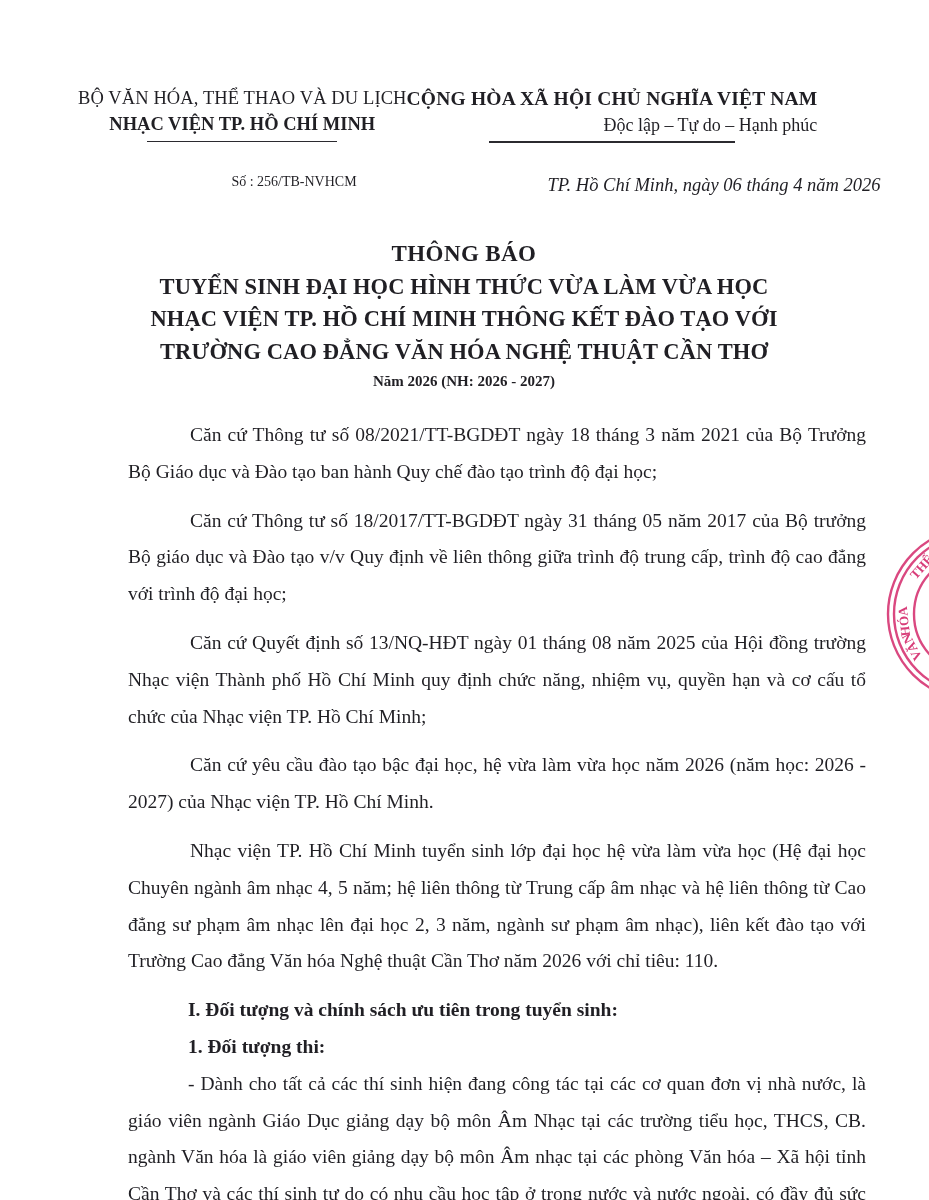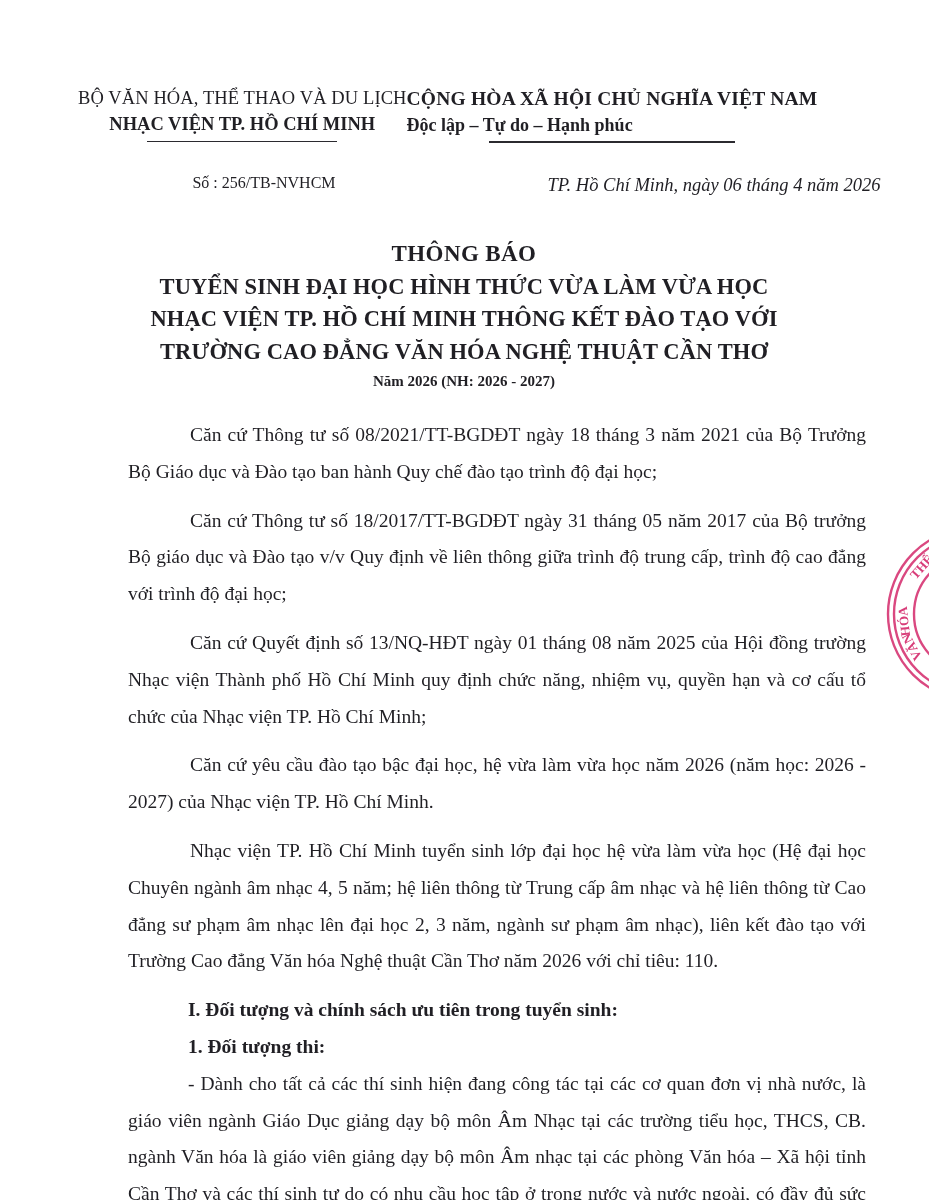--- a/index.html
+++ b/index.html
@@ -34,21 +34,21 @@
     display: flex;
     align-items: flex-start;
   }
   .header-left {
     width: 400px;
     margin-left: 78px;
     text-align: center;
   }
   .header-right {
     width: 430px;
-    text-align: left;
+    text-align: right;
   }
   .org-line1 {
     font-size: 18.5px;
     letter-spacing: 0.1px;
     line-height: 1.35;
     white-space: nowrap;
   }
   .org-line2 {
     font-weight: bold;
     font-size: 18.5px;
@@ -62,39 +62,39 @@
     margin: 3px auto 0 auto;
   }
   .nation-line1 {
     font-weight: bold;
     font-size: 19.5px;
     letter-spacing: 0.2px;
     line-height: 1.35;
     white-space: nowrap;
   }
   .nation-line2 {
-    font-weight: bold;
+    font-weight: normal;
     font-size: 18px;
     line-height: 1.5;
     white-space: nowrap;
   }
   .rule-nation {
     width: 246px;
     height: 1.8px;
     background: #2b2a2f;
     margin: 2px auto 0 auto;
   }
 
   .doc-number {
     position: absolute;
     top: 174px;
-    left: 64px;
+    left: 94px;
     width: 400px;
     text-align: center;
-    font-size: 16px;
+    font-size: 14px;
     white-space: nowrap;
   }
   .doc-place-date {
     position: absolute;
     top: 175px;
     left: 499px;
     width: 430px;
     text-align: center;
     font-style: italic;
     font-size: 18.5px;

